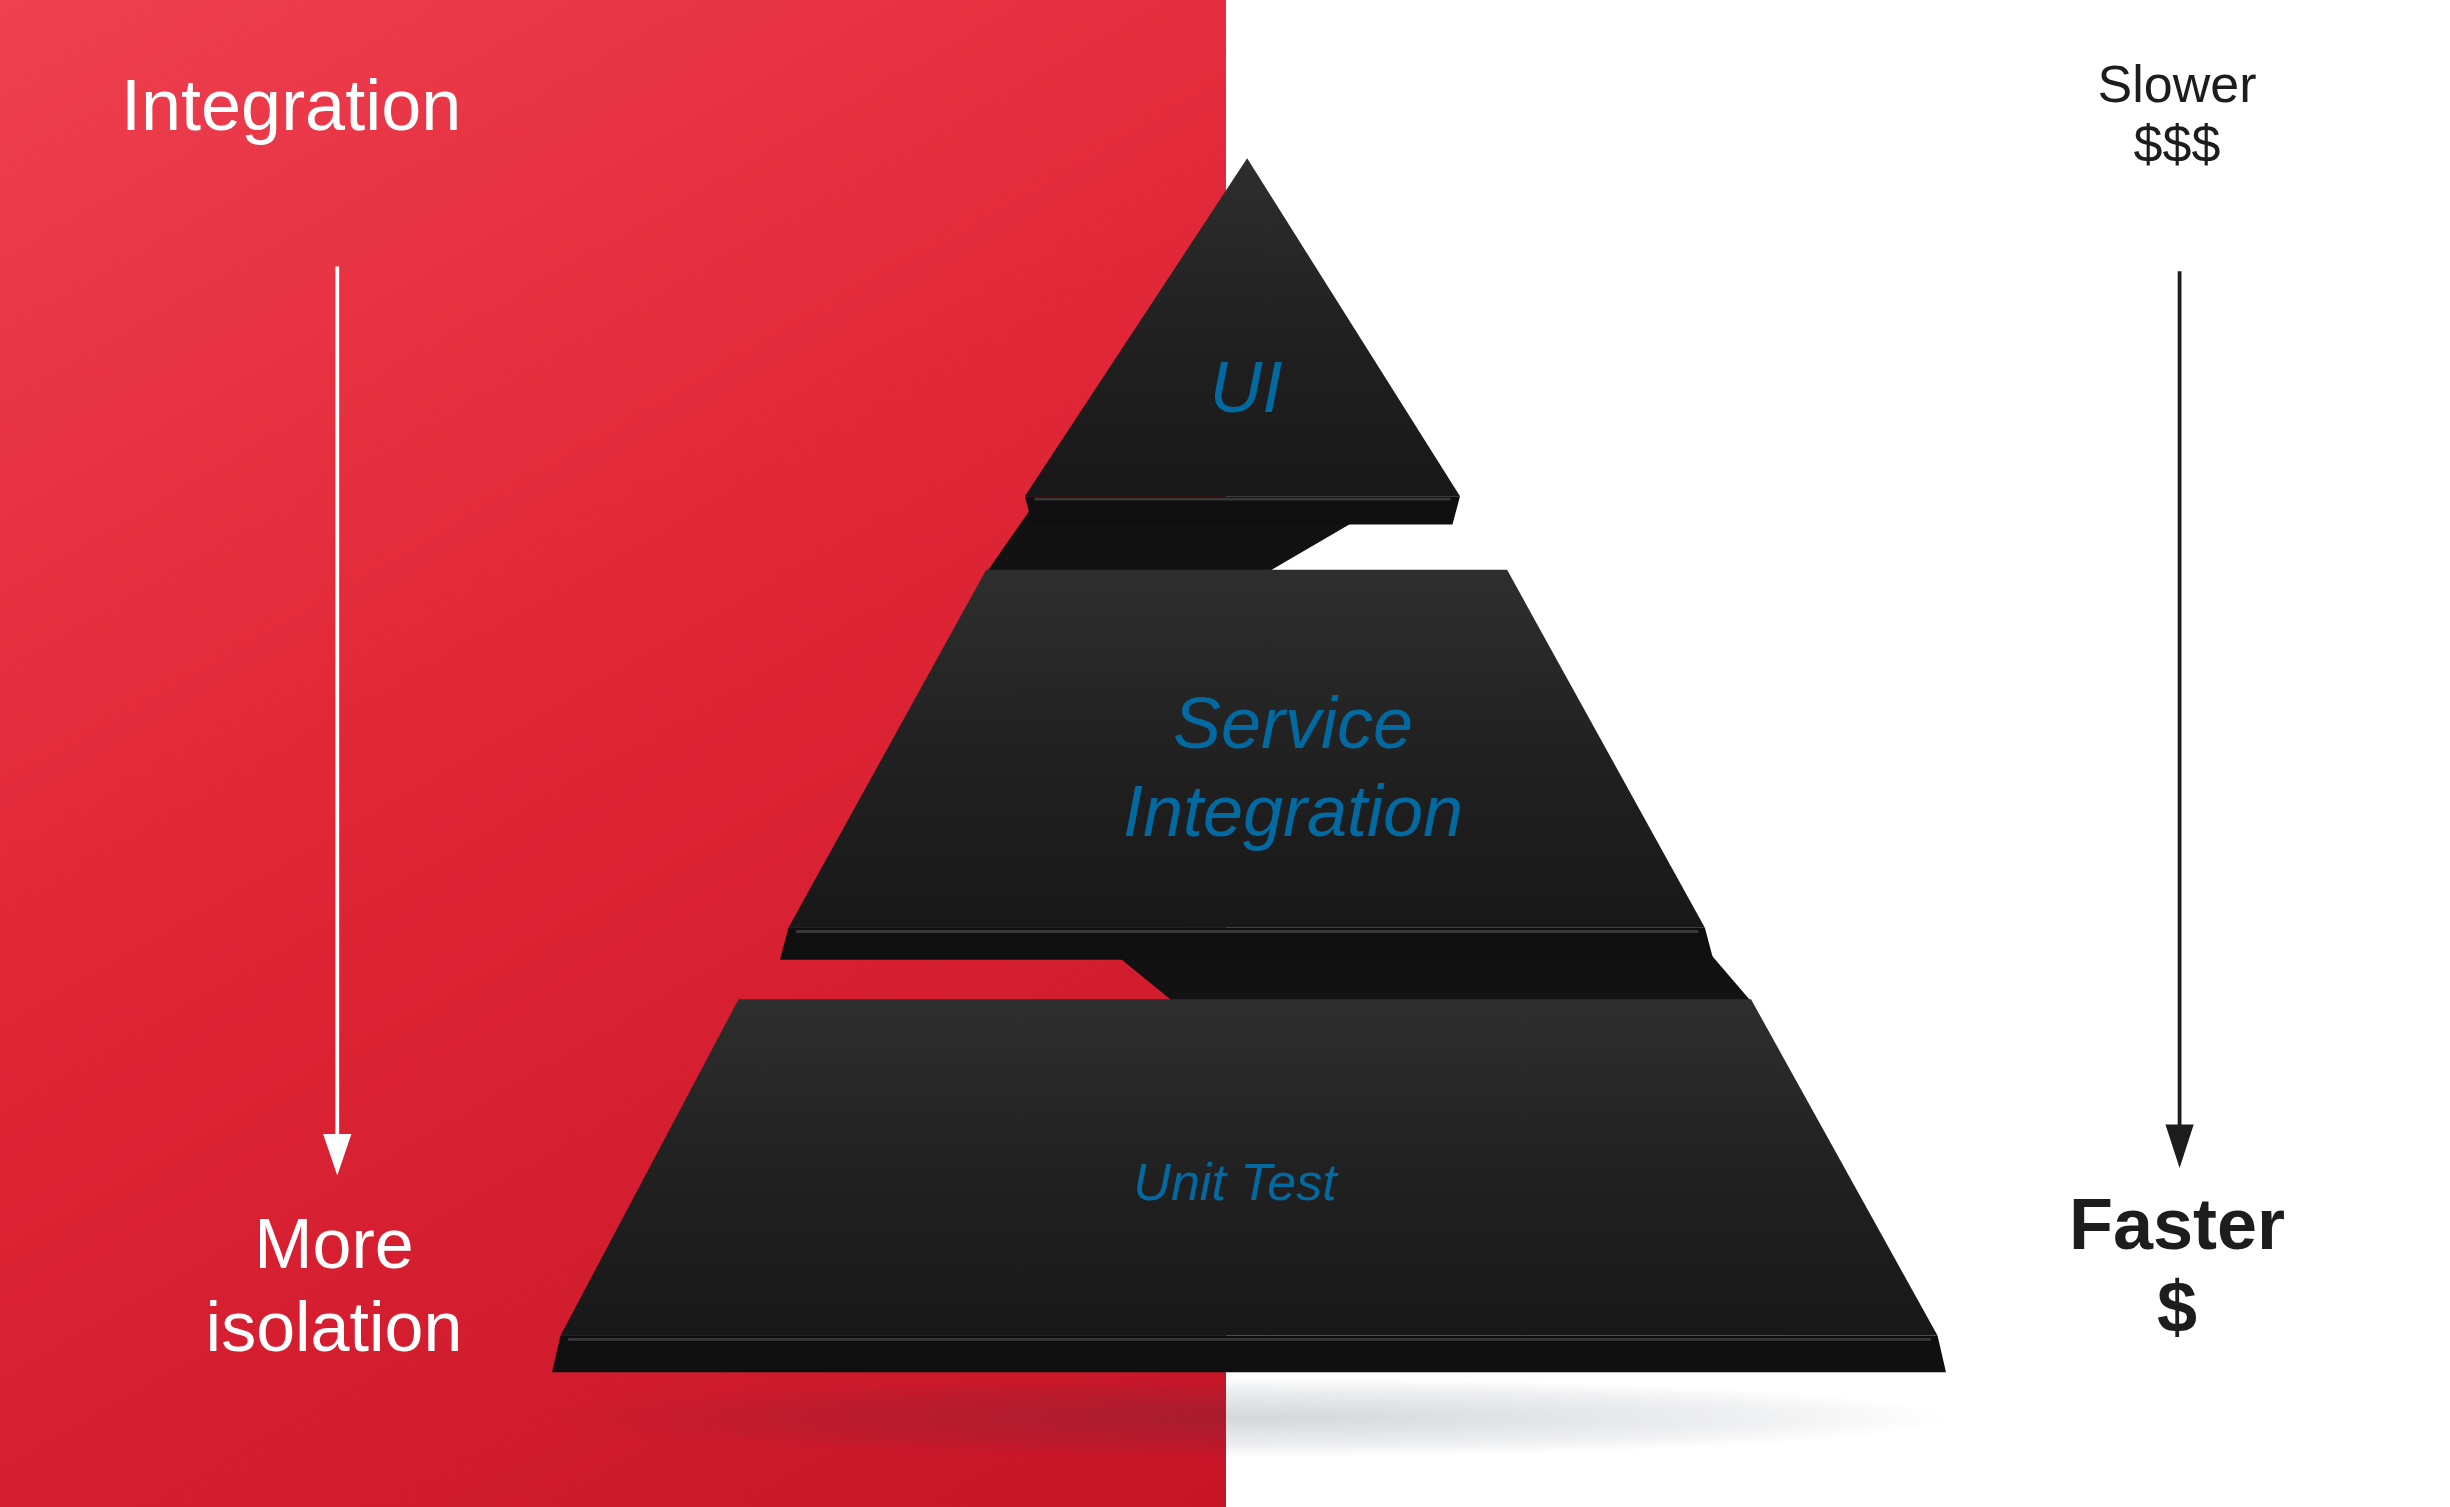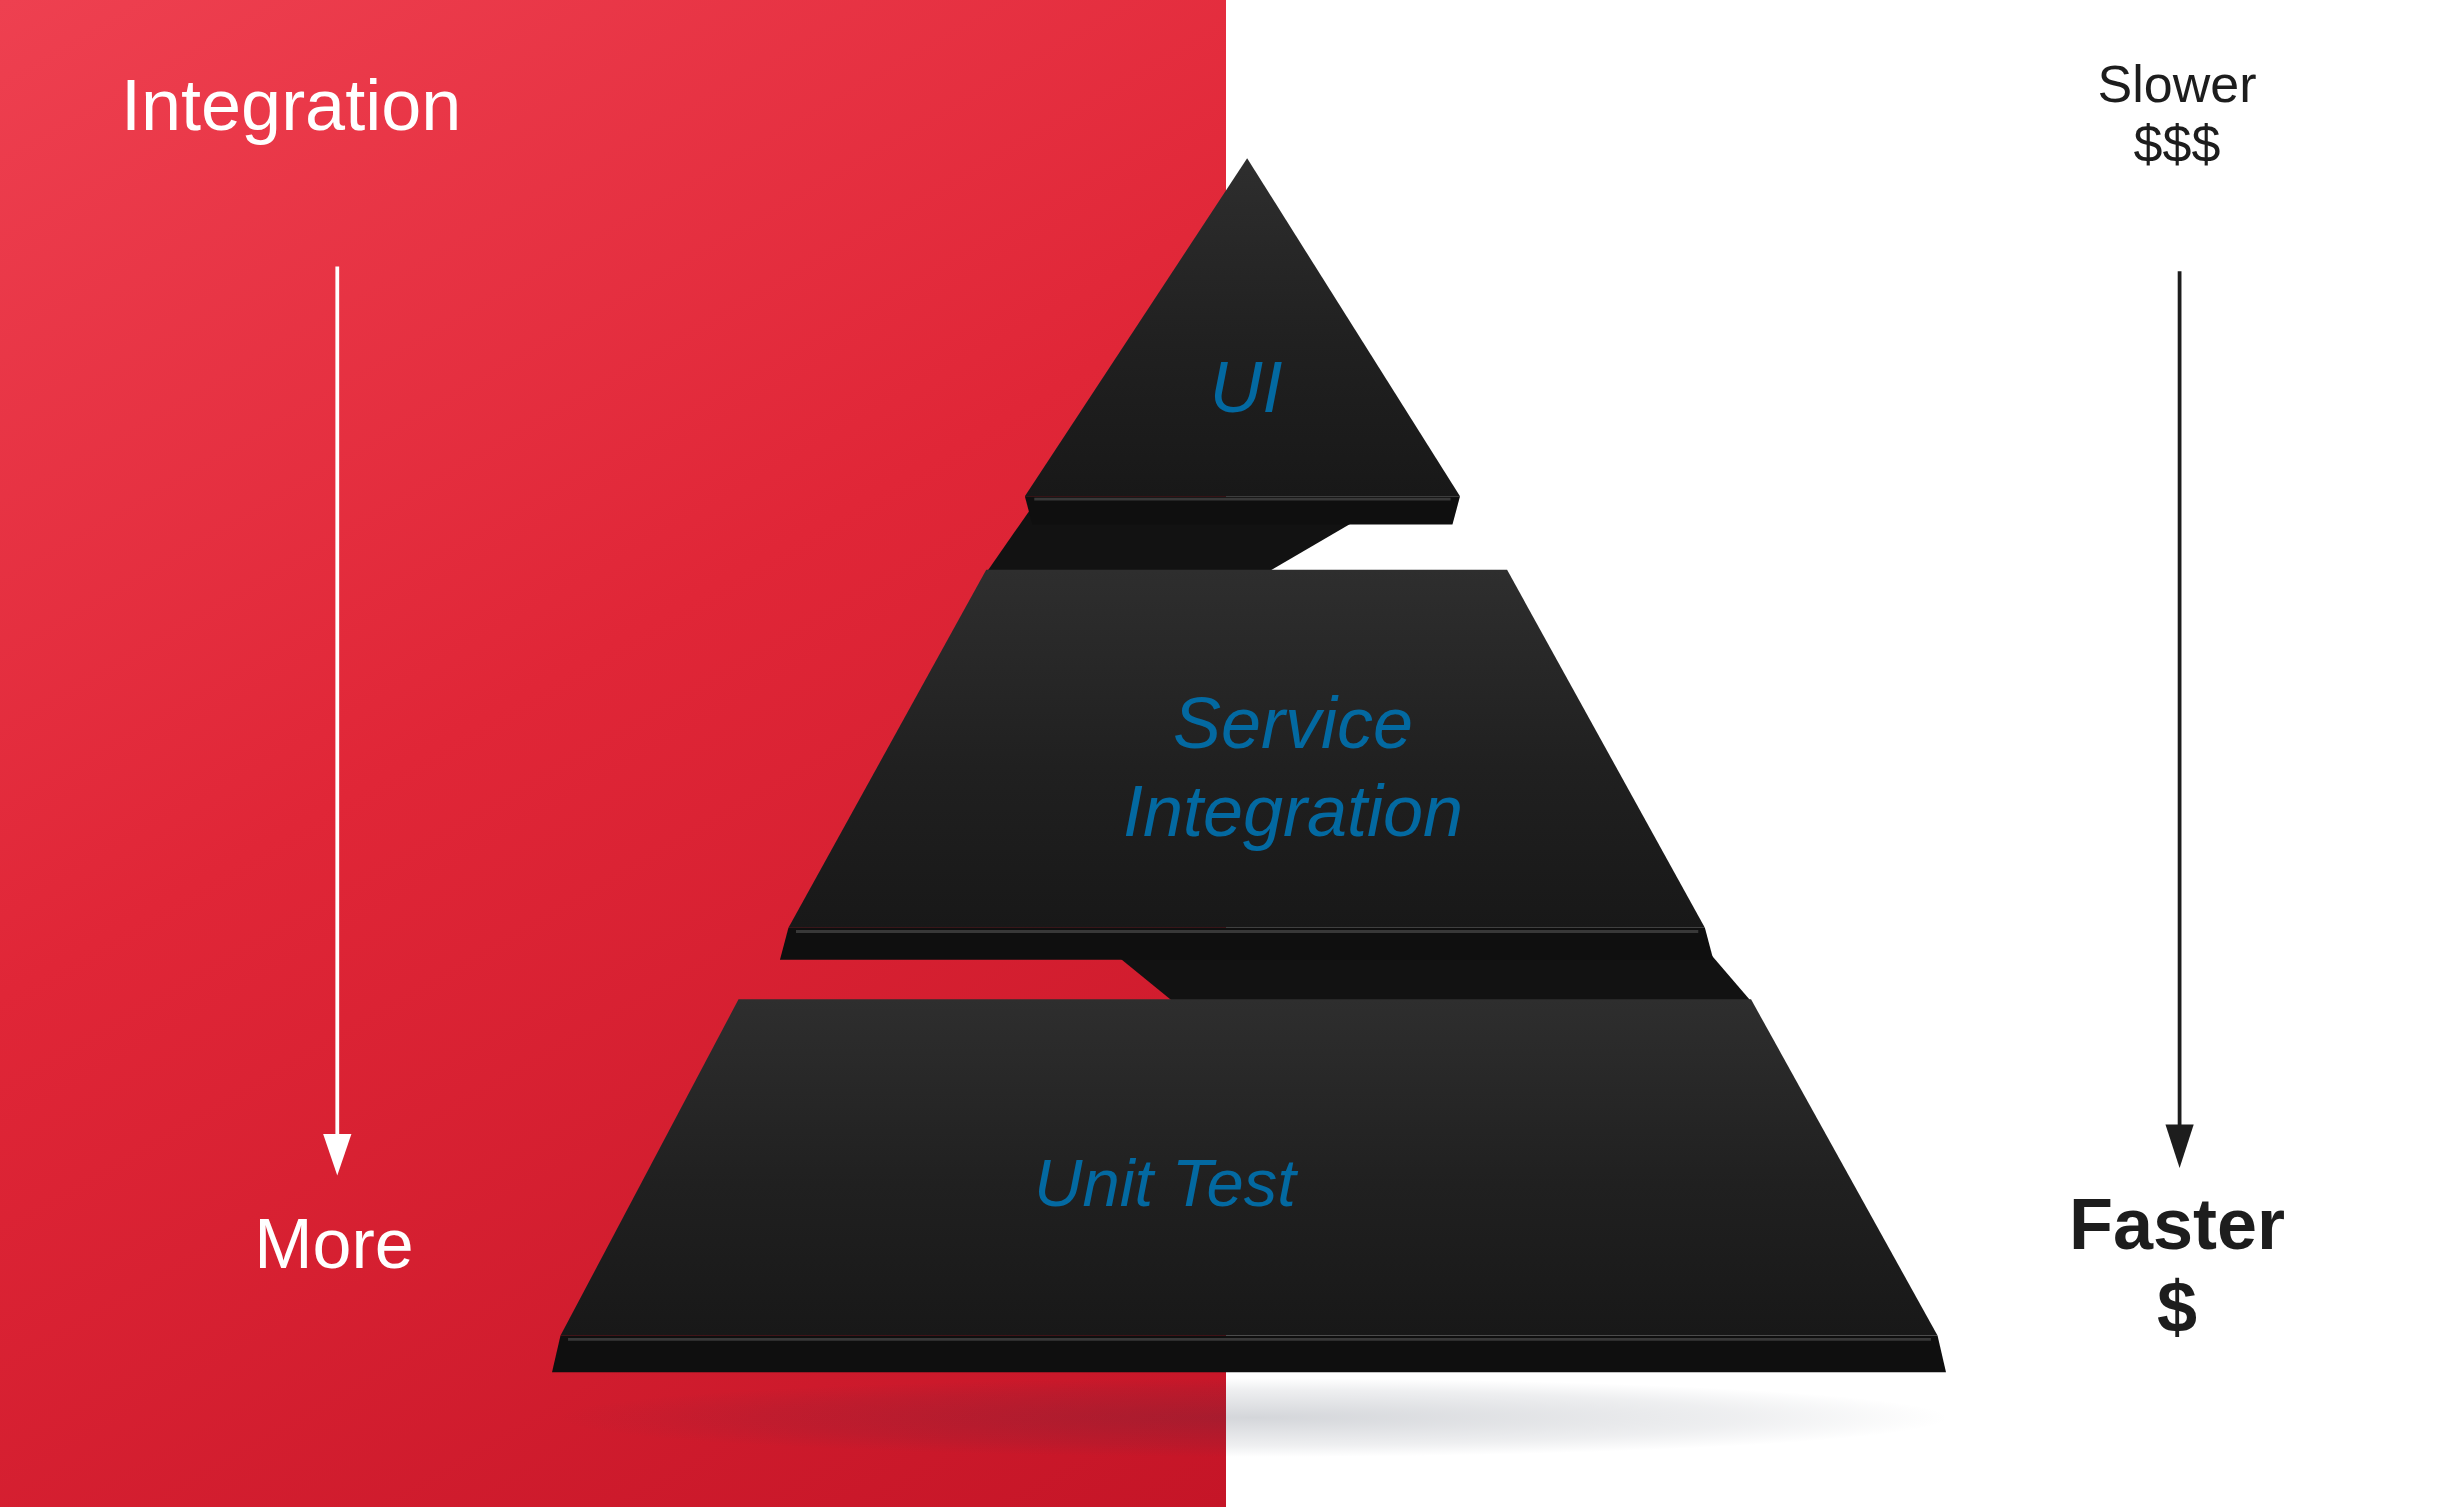--- a/index.html
+++ b/index.html
@@ -82,22 +82,22 @@
   .tier-label-ui{
     left:1246px;top:386px;
     font-size:73px;
   }
   .tier-label-service{
     left:1293px;top:768px;
     font-size:72px;
     line-height:1.22;
   }
   .tier-label-unit{
-    left:1165px;top:1182px;
-    font-size:67px;
+    left:1235px;top:1182px;
+    font-size:52px;
   }
 </style>
 </head>
 <body>
 
 <div class="red-panel"></div>
 
 <svg class="diagram-svg" viewBox="0 0 2601 1600" xmlns="http://www.w3.org/2000/svg">
   <defs>
     <linearGradient id="tierFace" x1="0" y1="0" x2="0" y2="1">
@@ -144,20 +144,21 @@
   <g>
     <line x1="2314" y1="288" x2="2314" y2="1198" style="stroke:var(--text-dark,#1d1d1d)" stroke-width="4"></line>
     <polygon points="2299,1194 2329,1194 2314,1240" style="fill:var(--text-dark,#1d1d1d)"></polygon>
   </g>
 </svg>
 
 <div class="label label-integration">Integration</div>
 
 <div class="label label-more-isolation">
   <div>More</div>
+  <div>isolation</div>
 </div>
 
 <div class="label label-slower">
   <div>Slower</div>
   <div>$$$</div>
 </div>
 
 <div class="label label-faster">
   <div>Faster</div>
   <div>$</div>

